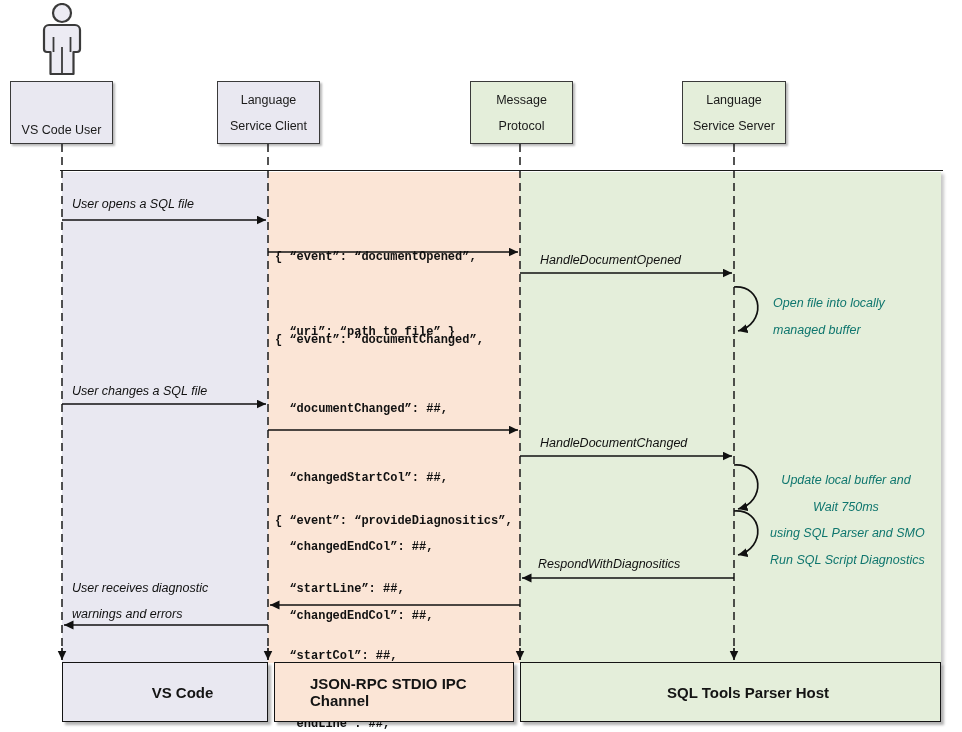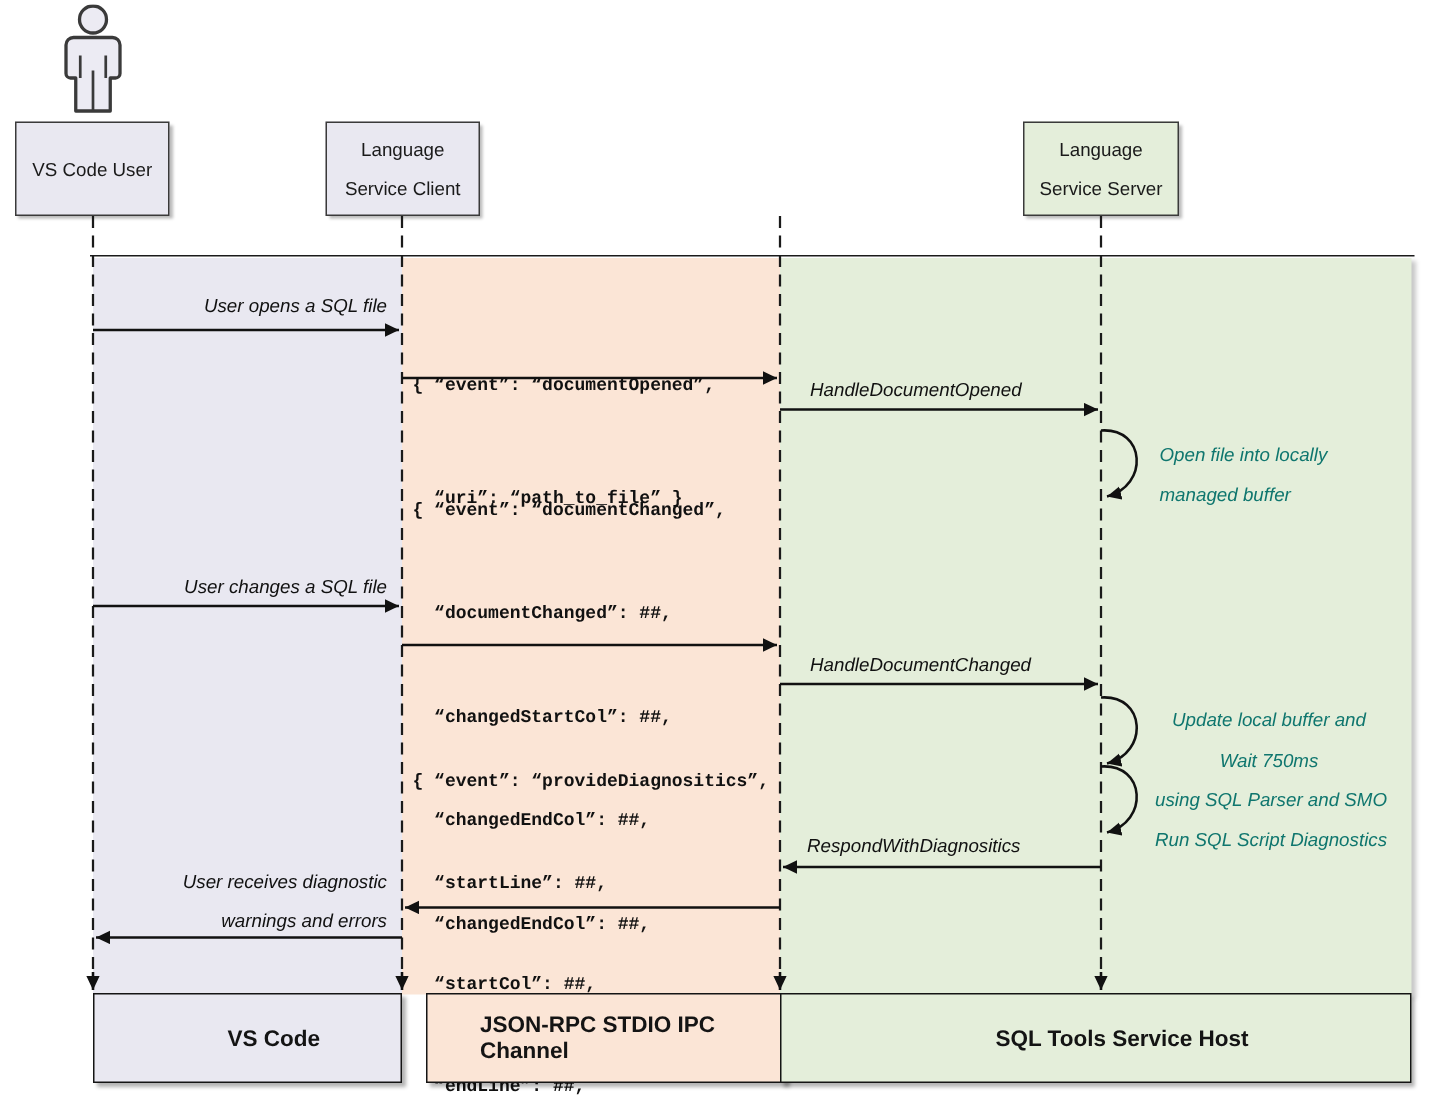--- a/index.html
+++ b/index.html
@@ -31,21 +31,21 @@
   
   .actor{position:absolute;left:36px;top:3px;width:52px;height:74px;}
 
   
   .overlay{position:absolute;left:0;top:0;width:962px;height:732px;pointer-events:none;}
   .lifeline{stroke:#1a1a1a;stroke-width:1.5;stroke-dasharray:8 5;fill:none;}
   .arrow{stroke:#111;stroke-width:1.7;fill:none;}
 
   
   .msg-label{position:absolute;font-style:italic;font-size:12.5px;color:#111;white-space:nowrap;}
-  .msg-center{text-align:right;white-space:normal;}
+  .msg-center{text-align:left;white-space:normal;}
   .lbl-m1{left:72px;top:197px;width:186px;}
   .lbl-m2{left:540px;top:253px;}
   .lbl-m3{left:72px;top:384px;width:186px;}
   .lbl-m4{left:540px;top:436px;}
   .lbl-m5{left:538px;top:557px;}
   .lbl-m6{left:72px;top:575px;width:186px;line-height:26px;}
 
   
   .payload{position:absolute;left:275px;font-family:"Liberation Mono","DejaVu Sans Mono",monospace;
     font-size:12px;color:#111;white-space:pre;font-weight:bold;}
@@ -61,21 +61,21 @@
 
   
   .bbox{
     position:absolute;top:662px;height:60px;border:1.5px solid #141414;
     display:flex;align-items:center;justify-content:center;
     font-weight:bold;font-size:15px;color:#141414;
     box-shadow:2.5px 2.5px 2.5px rgba(0,0,0,0.3);
     padding-left:35px;
   }
   .bbox-1{left:62px;width:206px;}
-  .bbox-2{left:284px;width:240px;}
+  .bbox-2{left:274px;width:240px;}
   .bbox-3{left:520px;width:421px;}
 </style>
 </head>
 <body>
 
 <div class="canvas">
 
   <div class="band band-vscode" style="background: rgb(233, 232, 241);"></div>
   <div class="band band-jsonrpc" style="background: rgb(251, 229, 214);"></div>
   <div class="band band-host" style="background: rgb(228, 238, 218);"></div>
@@ -84,26 +84,30 @@
   <div class="actor">
     <svg width="52" height="74" viewBox="0 0 52 74">
       <circle cx="26" cy="10" r="9" fill="#ecebf3" stroke="#3a3a3a" stroke-width="2.2"></circle>
       <path d="M 13,22 h 26 a 5,5 0 0 1 5,5 v 19 a 3,3 0 0 1 -3,3 h -3.5 v 22 h -23 v -22 h -3.5 a 3,3 0 0 1 -3,-3 v -19 a 5,5 0 0 1 5,-5 z" fill="#ecebf3" stroke="#3a3a3a" stroke-width="2.2" stroke-linejoin="round"></path>
       <line x1="17.5" y1="34" x2="17.5" y2="49" stroke="#3a3a3a" stroke-width="1.8"></line>
       <line x1="34.5" y1="34" x2="34.5" y2="49" stroke="#3a3a3a" stroke-width="1.8"></line>
       <line x1="26" y1="44" x2="26" y2="71" stroke="#3a3a3a" stroke-width="1.8"></line>
     </svg>
   </div>
 
-  <div class="hbox hbox-user" style="background: rgb(233, 232, 241);">
+  <div class="hbox hbox-user" style="background: rgb(233, 232, 241); justify-content: flex-end;">
     <div>VS Code User</div>
   </div>
   <div class="hbox hbox-client" style="background: rgb(233, 232, 241);">
     <div>Language</div>
     <div>Service Client</div>
+  </div>
+  <div class="hbox hbox-protocol" style="background: rgb(228, 238, 218);">
+    <div>Message</div>
+    <div>Protocol</div>
   </div>
   <div class="hbox hbox-server" style="background: rgb(228, 238, 218);">
     <div>Language</div>
     <div>Service Server</div>
   </div>
 
   <svg class="overlay" width="962" height="732" viewBox="0 0 962 732">
     <defs>
       <marker id="arrow" markerUnits="userSpaceOnUse" markerWidth="11" markerHeight="10" refX="9.5" refY="4.5" orient="auto">
         <path d="M0,0 L9.5,4.5 L0,9 Z" fill="#111"></path>
@@ -179,16 +183,16 @@
     <div>Run SQL Script Diagnostics</div>
   </div>
 
   <div class="bbox bbox-1" style="background: rgb(233, 232, 241);">
     <div>VS Code</div>
   </div>
   <div class="bbox bbox-2" style="background: rgb(251, 229, 214);">
     <div>JSON-RPC STDIO IPC Channel</div>
   </div>
   <div class="bbox bbox-3" style="background: rgb(228, 238, 218);">
-    <div>SQL Tools Service Host</div>
+    <div>SQL Tools Parser Host</div>
   </div>
 
 </div>
 
 </body></html>

